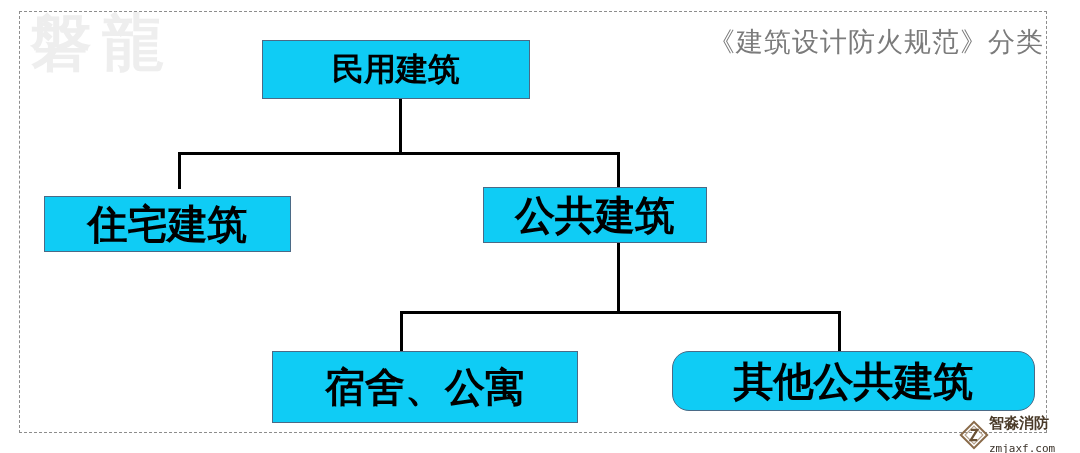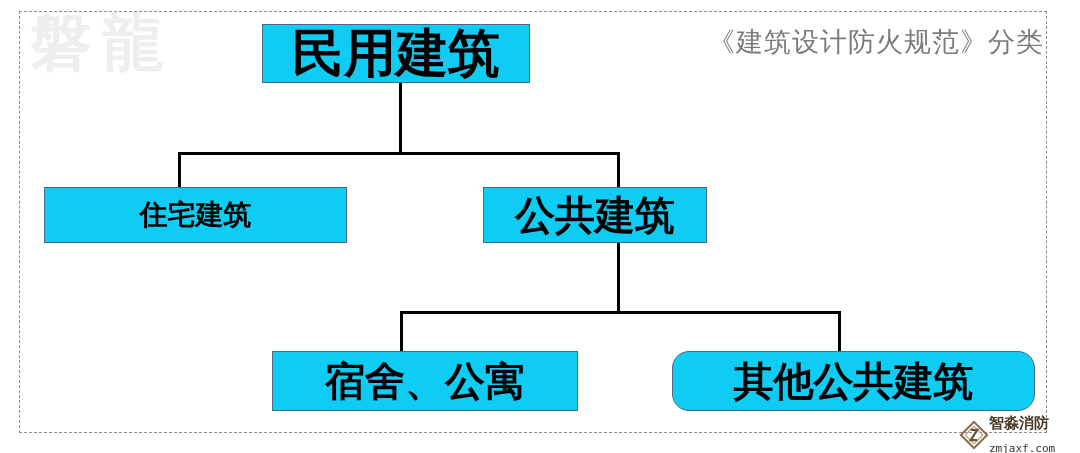--- a/index.html
+++ b/index.html
@@ -62,33 +62,33 @@
     box-sizing: border-box;
     display: flex;
     align-items: center;
     justify-content: center;
     color: #000000;
     font-weight: 700;
     white-space: nowrap;
     font-family: "DejaVu Sans", "Liberation Sans", sans-serif;
   }
   #node-root {
-    left: 262px; top: 24px; width: 268px; height: 59px;
-    font-size: 52px;
+    left: 262px; top: 40px; width: 268px; height: 59px;
+    font-size: 32px;
   }
   #node-residential {
-    left: 44px; top: 187px; width: 303px; height: 56px;
-    font-size: 28px;
+    left: 44px; top: 196px; width: 247px; height: 56px;
+    font-size: 40px;
   }
   #node-public {
     left: 483px; top: 187px; width: 224px; height: 56px;
     font-size: 40px;
   }
   #node-dorm {
-    left: 272px; top: 351px; width: 306px; height: 60px;
+    left: 272px; top: 351px; width: 306px; height: 72px;
     font-size: 40px;
   }
   #node-other-public {
     left: 672px; top: 351px; width: 363px; height: 60px;
     font-size: 40px;
     border-radius: 17px;
   }
   
   .conn {
     position: absolute;

